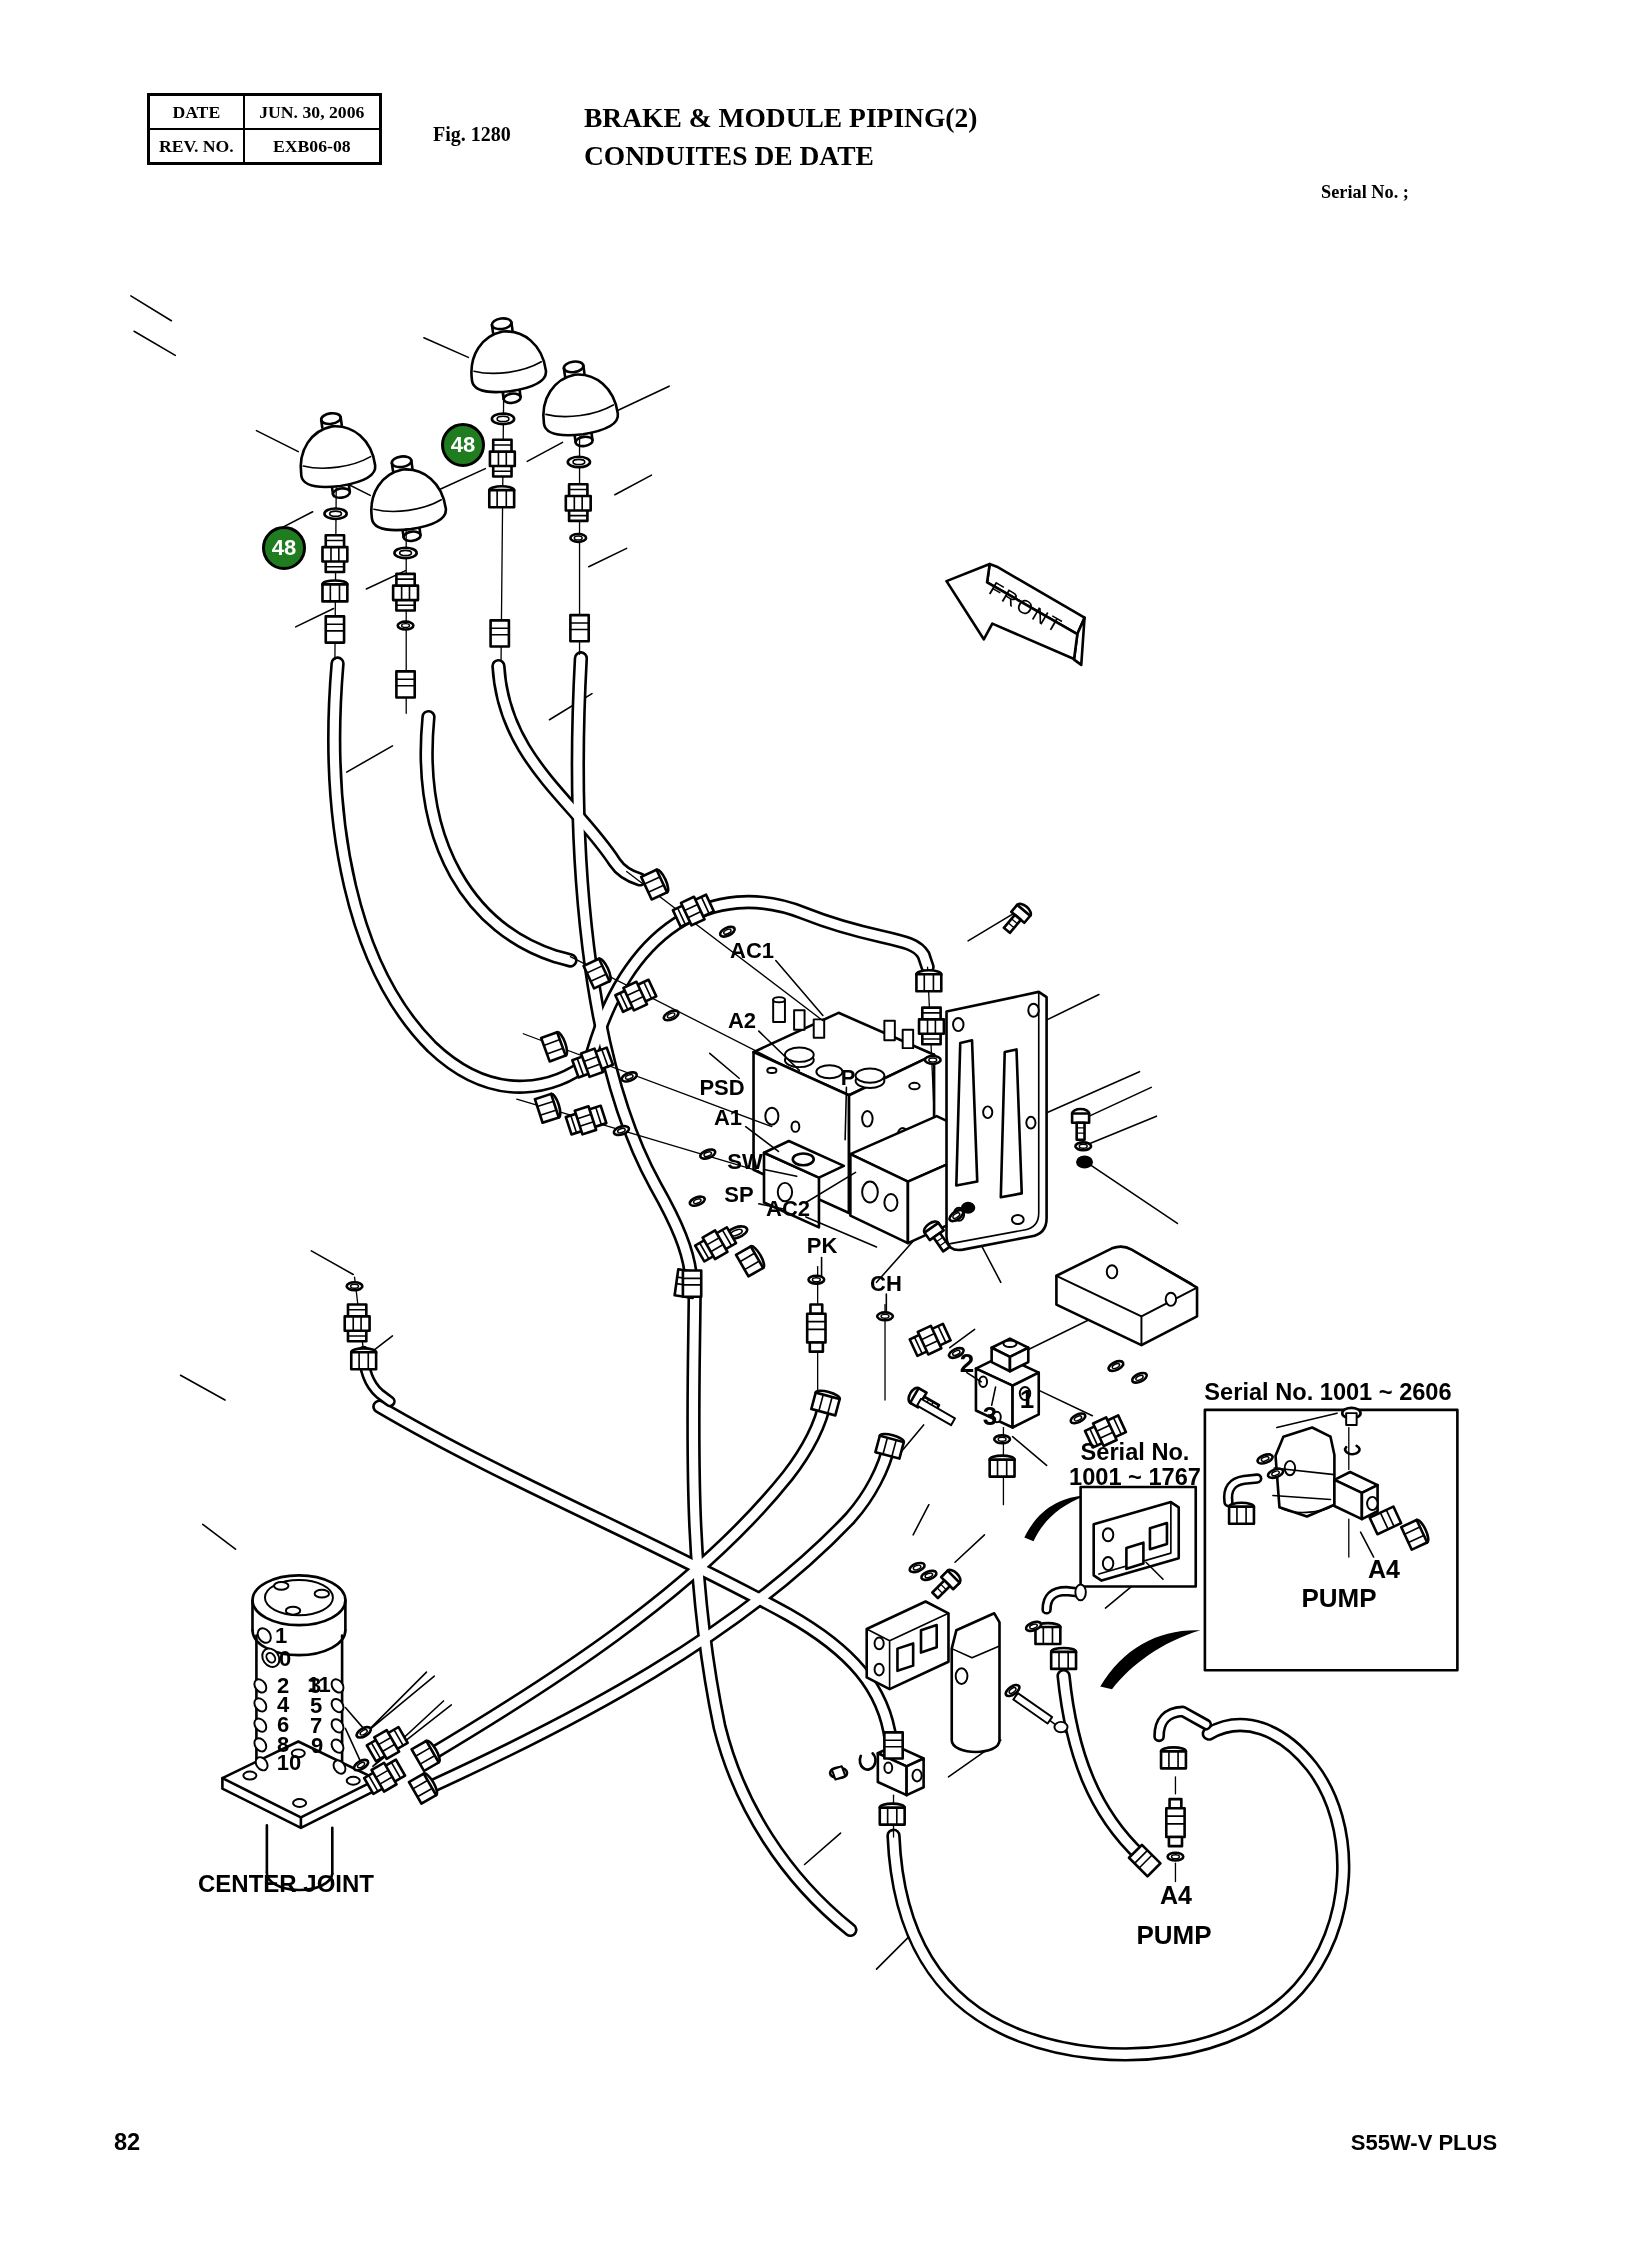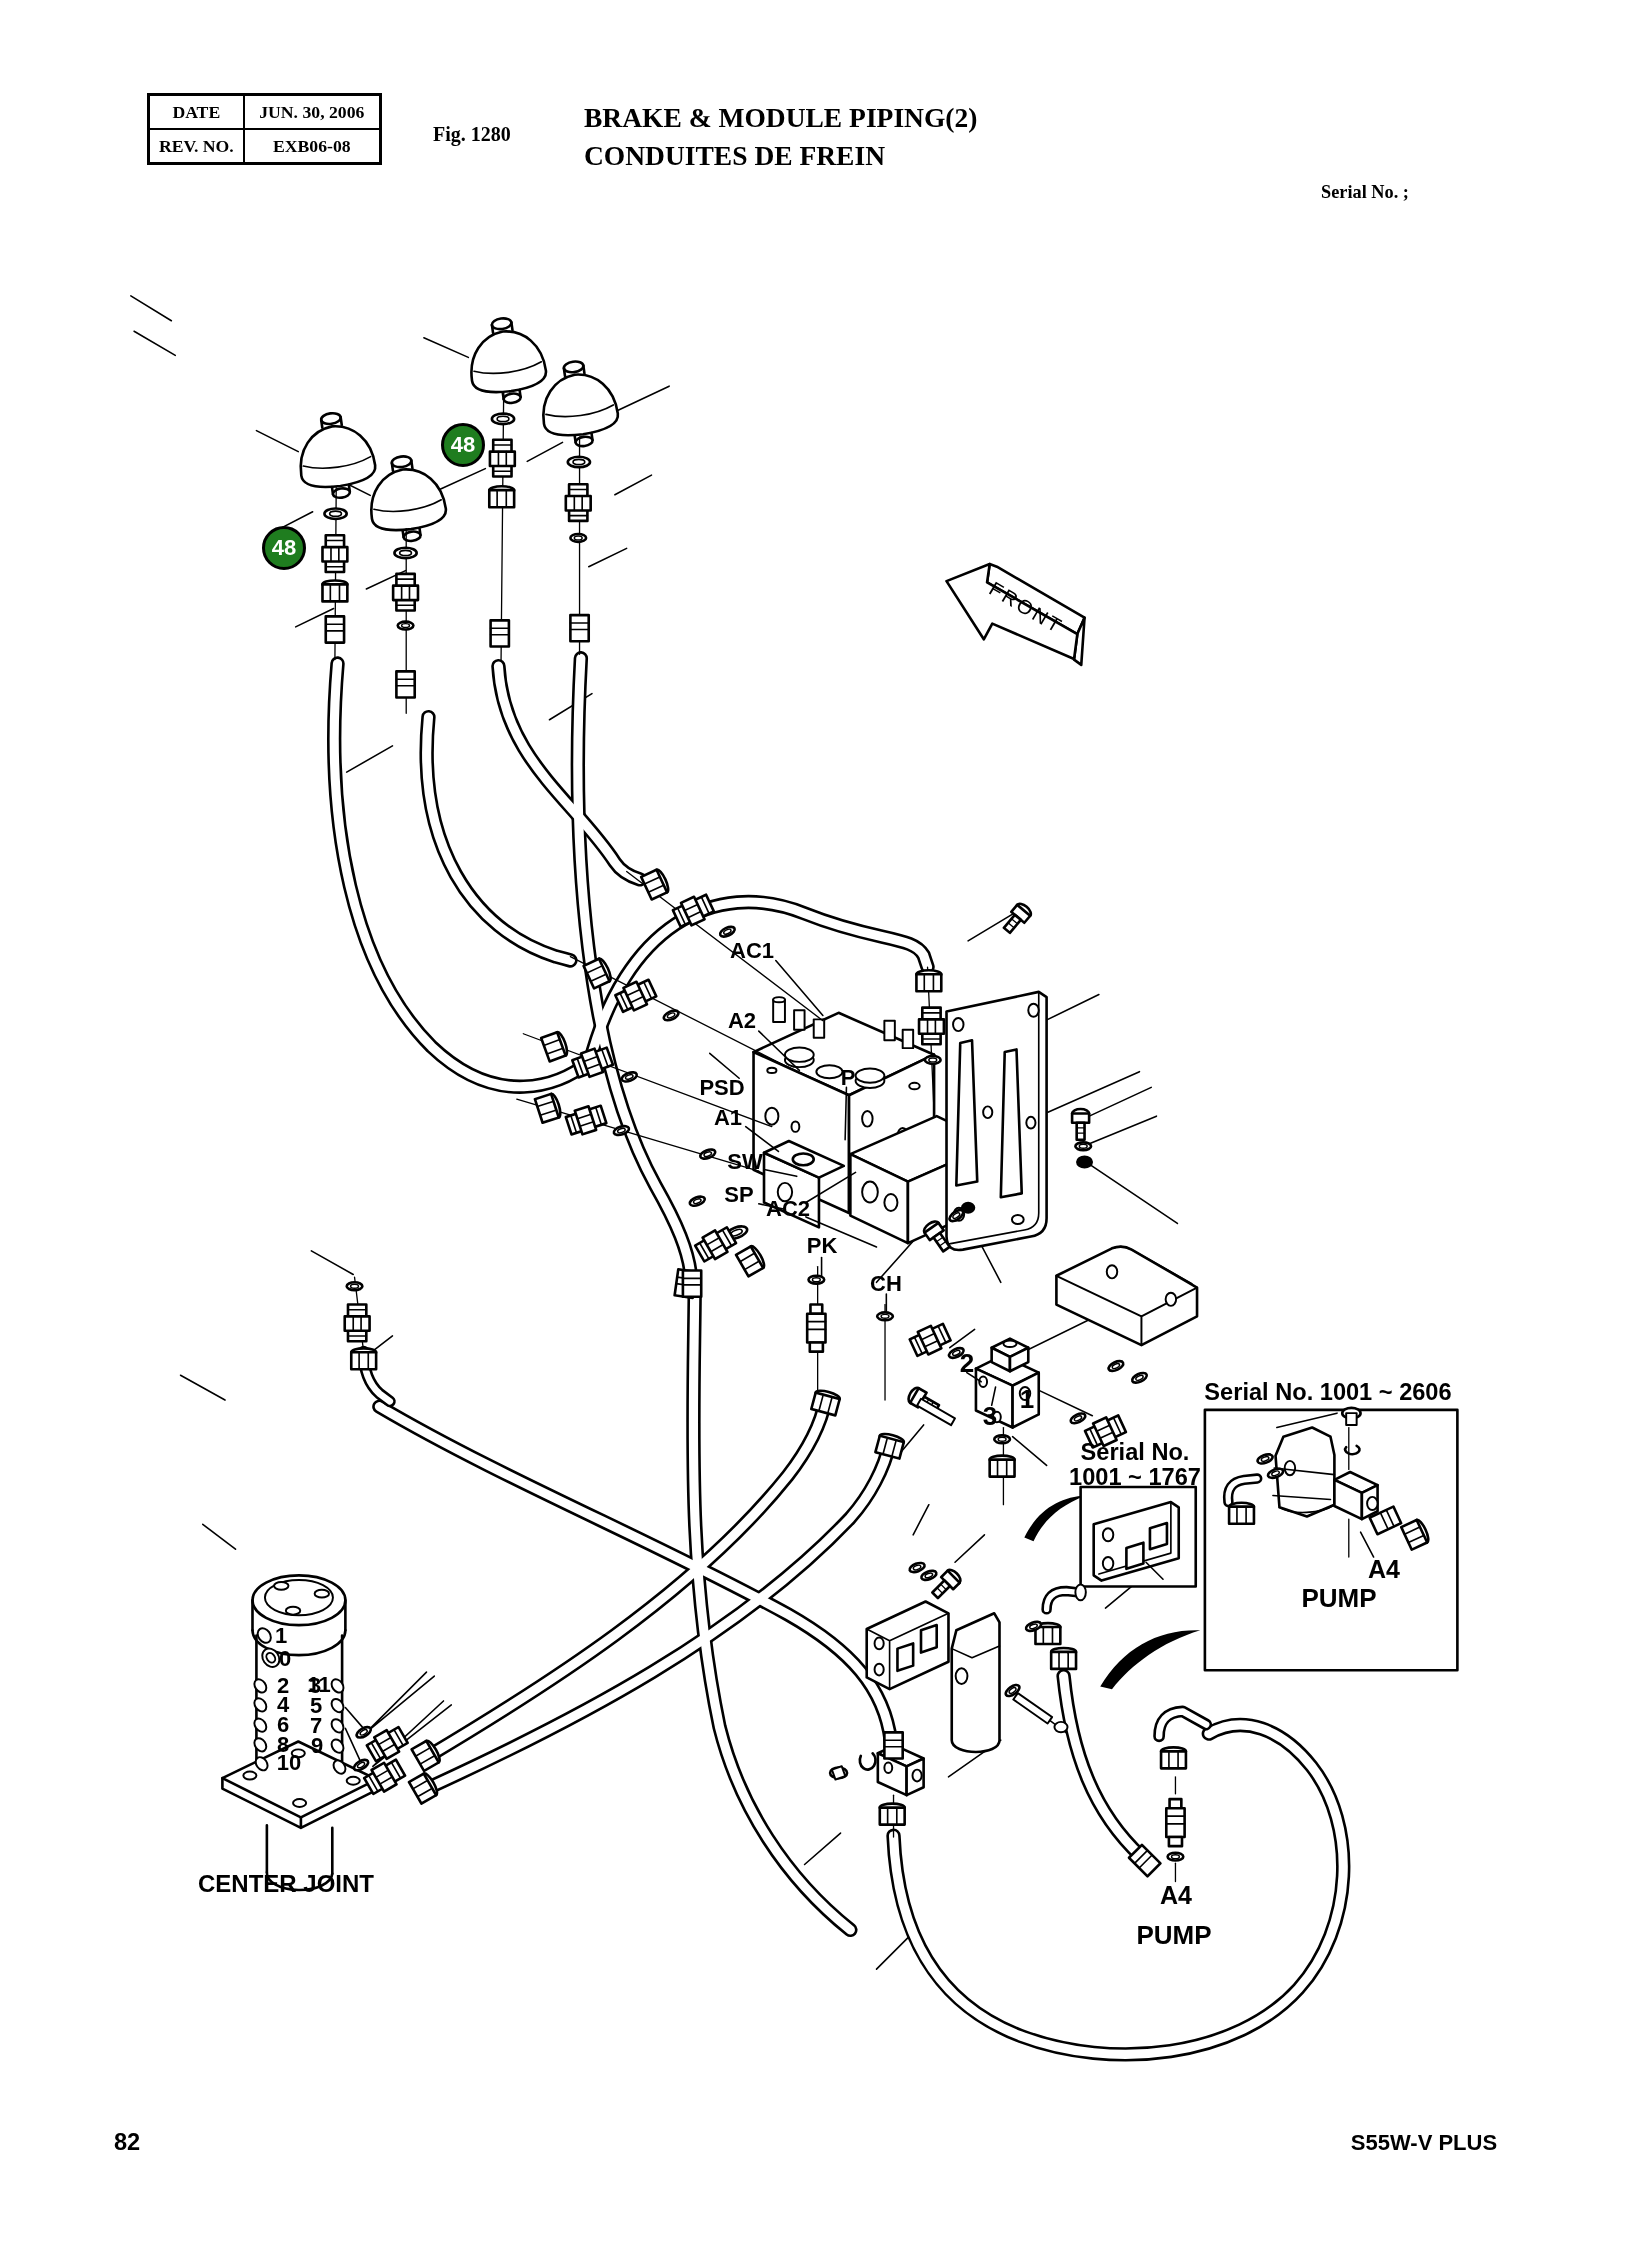--- a/index.html
+++ b/index.html
@@ -542,21 +542,21 @@
   </tr>
   <tr>
     <td class="c1">REV. NO.</td>
     <td>EXB06-08</td>
   </tr>
 </tbody>
     </table>
 
 <div class="lbl serif b" style="left:433px;top:123px;font-size:20px;">Fig. 1280</div>
 <div class="lbl serif b" style="left:584px;top:102px;font-size:27.5px;">BRAKE &amp; MODULE PIPING(2)</div>
-<div class="lbl serif b" style="left:584px;top:140px;font-size:27.5px;">CONDUITES DE FREIN</div>
+<div class="lbl serif b" style="left:584px;top:140px;font-size:27.5px;">CONDUITES DE DATE</div>
 <div class="lbl serif b ctr" style="left:1365px;top:192px;font-size:18.3px;">Serial No. ;</div>
 
 <div style="position:absolute;left:441px;top:423px;width:44px;height:44px;border-radius:50%;background:#1f7d1f;border:3.9px solid #000;box-sizing:border-box;">
   <div class="lbl badge-txt ctr" style="left:50%;top:50%;position:absolute;">48</div>
 </div>
 <div style="position:absolute;left:262px;top:526px;width:44px;height:44px;border-radius:50%;background:#1f7d1f;border:3.9px solid #000;box-sizing:border-box;">
   <div class="lbl badge-txt ctr" style="left:50%;top:50%;position:absolute;">48</div>
 </div>
 
 <div class="lbl front-lbl" style="left:1026px;top:608px;">FRONT</div>

